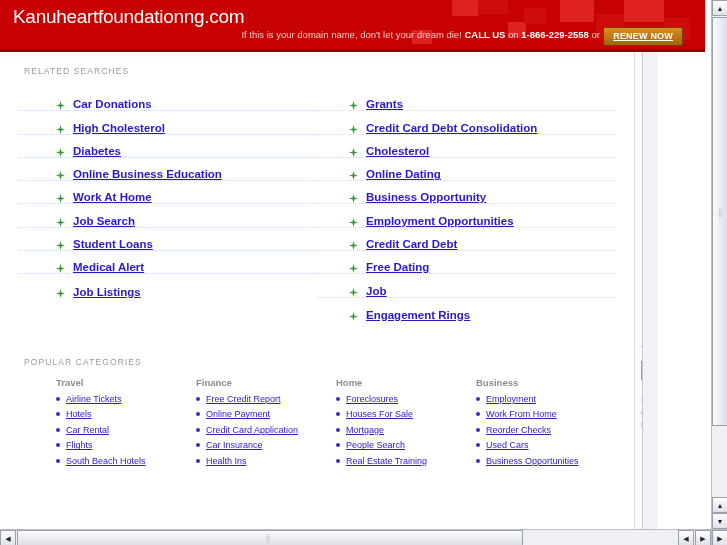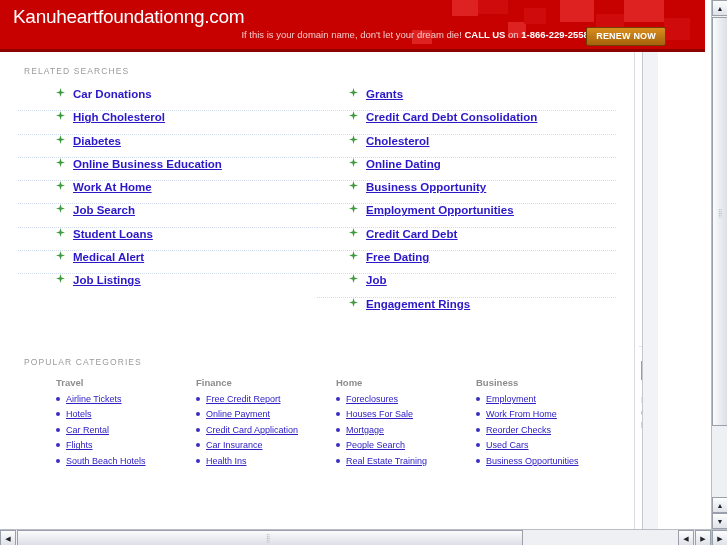--- a/index.html
+++ b/index.html
@@ -114,31 +114,32 @@
     text-align: right;
     padding-right: 105px;
     color: #f3c9c9;
     font-size: 9.5px;
     white-space: nowrap;
   }
   .banner-line b { color: #ffffff; font-weight: bold; }
   .banner-line .phone { color: #ffffff; font-weight: bold; }
   .renew-btn {
     position: absolute;
-    right: 39px; top: 27px;
+    right: 22px; top: 27px;
     background: linear-gradient(#d98f1e, #a4620b);
     border: 1px solid #6e3f00;
     border-radius: 2px;
     color: #ffffff;
     font-size: 9px;
     font-weight: bold;
     padding: 3px 9px 4px 9px;
     letter-spacing: 0.2px;
     white-space: nowrap;
     cursor: pointer;
+    text-decoration: underline;
   }
 
   
   .body-wrap {
     position: relative;
     display: flex;
     width: 658px;
     height: 477px;
   }
 
@@ -158,21 +159,21 @@
   }
 
   
   .rs-grid {
     display: flex;
     padding: 12px 18px 0 18px;
   }
   .rs-col { width: 50%; }
   .rs-item {
     display: flex;
-    align-items: flex-start;
+    align-items: flex-end;
     height: 23.3px;
     border-bottom: 1px dotted #cfdcef;
     padding-left: 38px;
     box-sizing: border-box;
   }
   .rs-col.right .rs-item { padding-left: 32px; text-decoration: underline; }
   .rs-item:last-child { border-bottom: none; }
   .star {
     width: 9px; height: 9px;
     margin-right: 8px;

